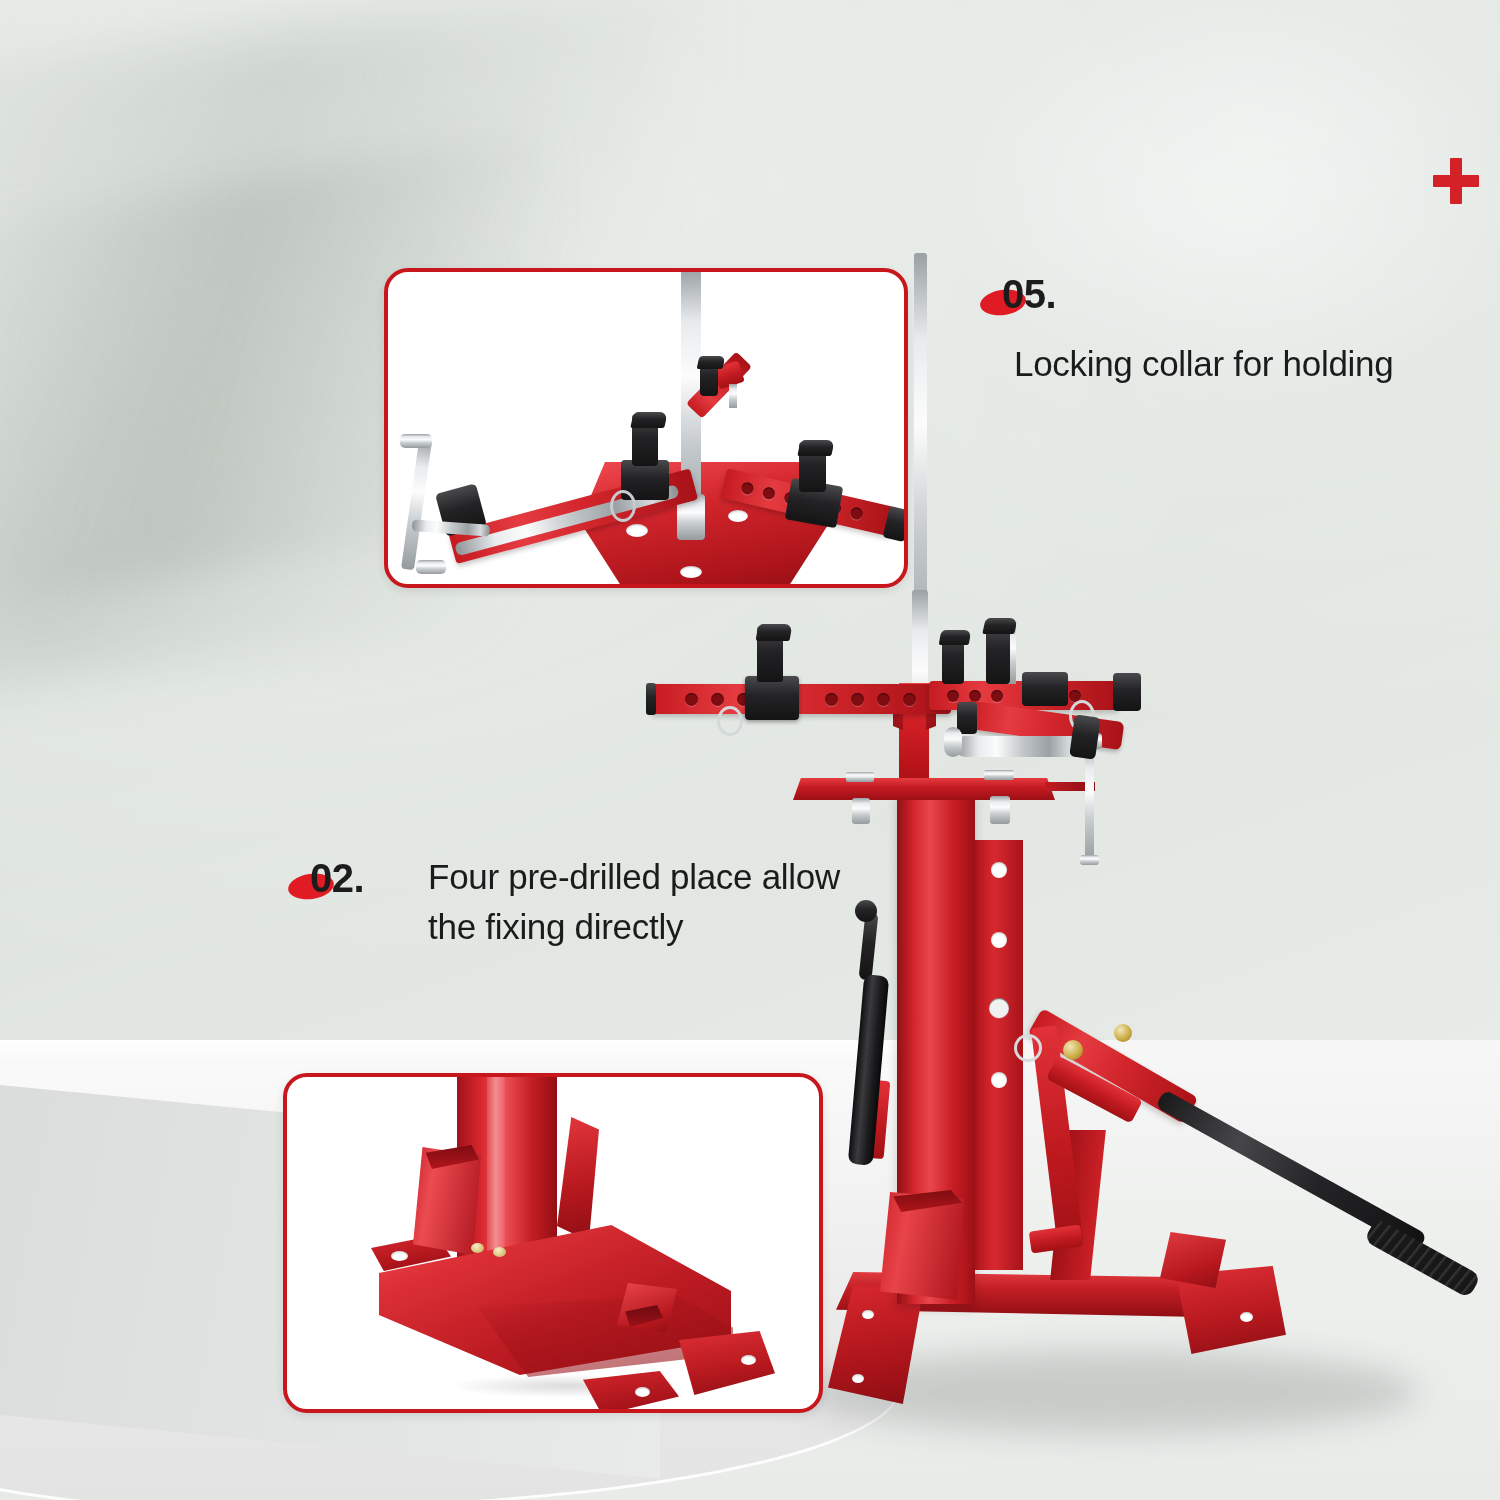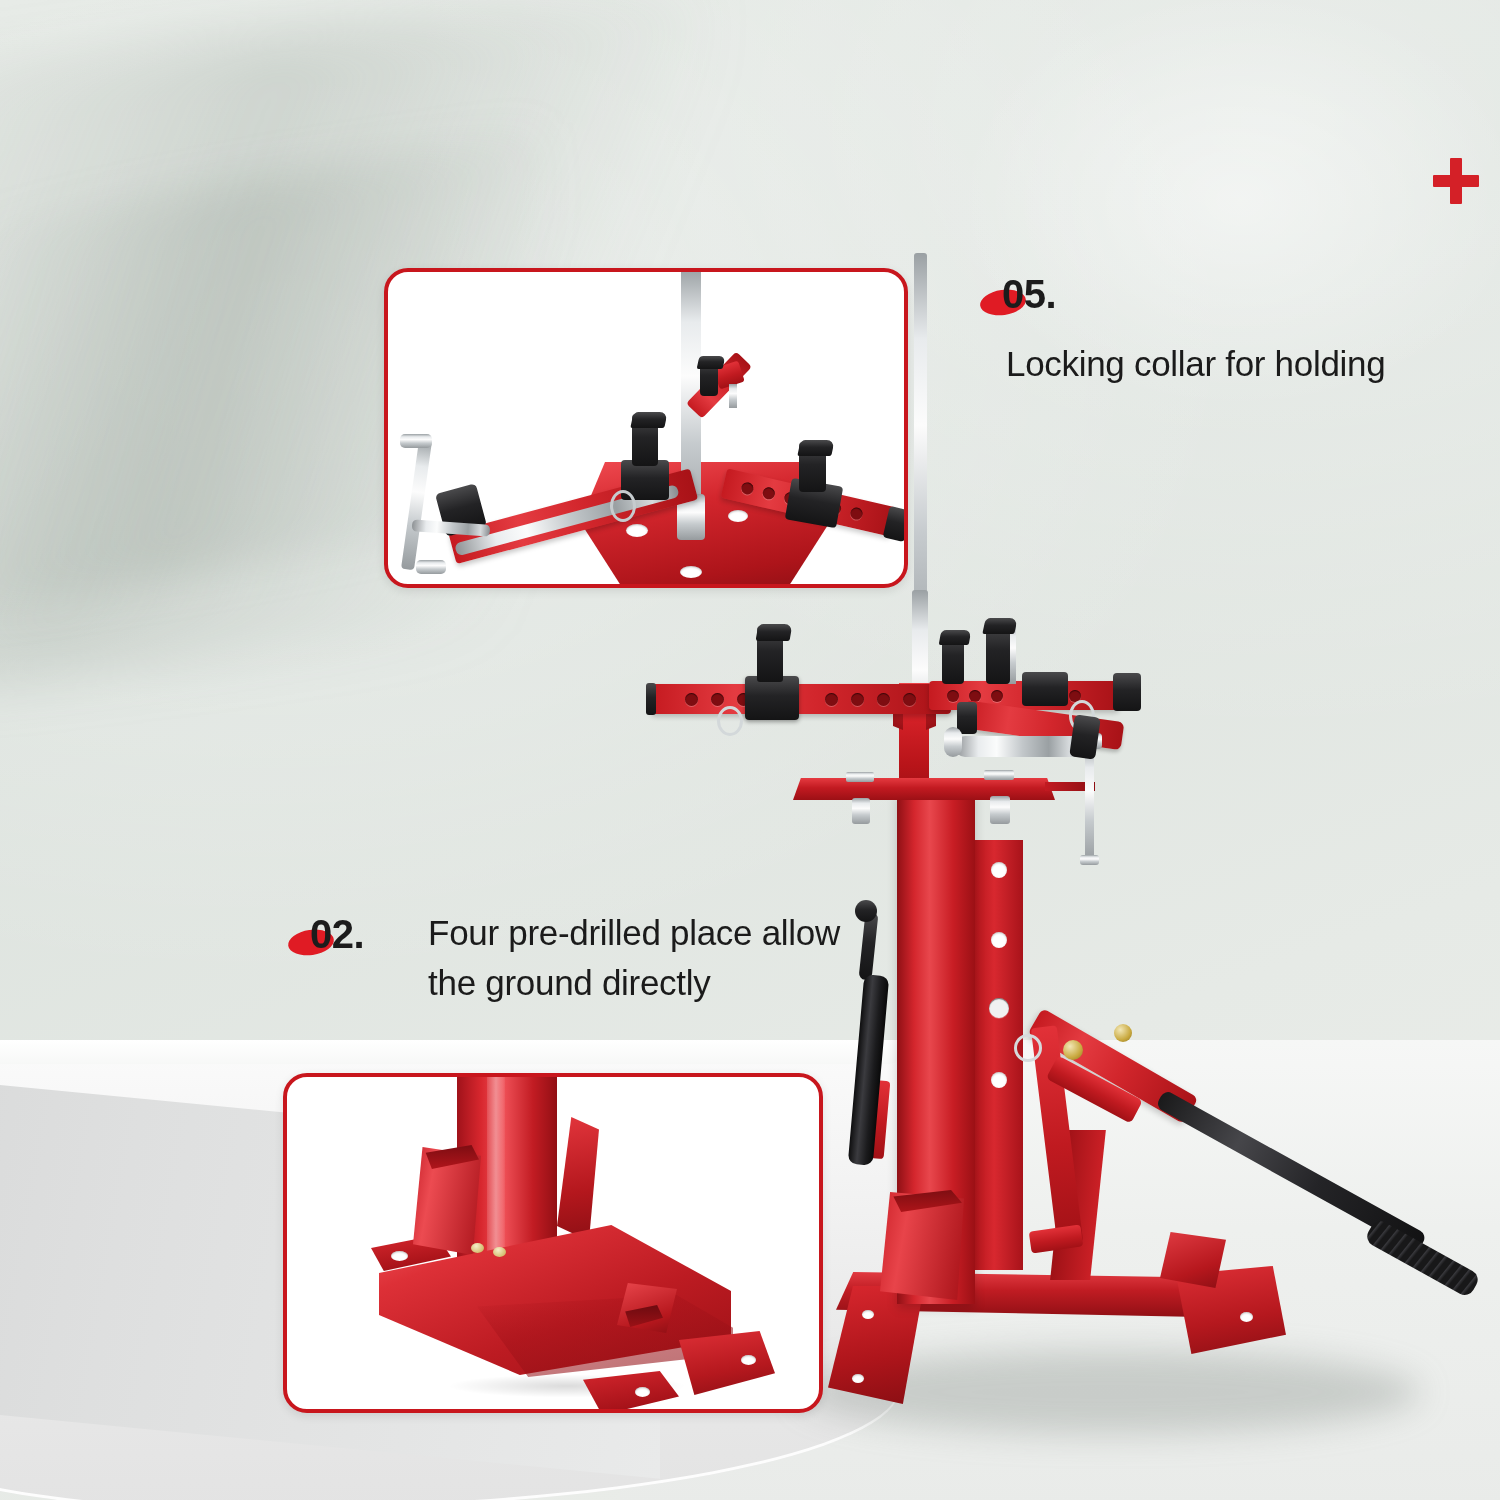--- a/index.html
+++ b/index.html
@@ -84,22 +84,22 @@
   .c-num{
     position:relative;font-size:40px;font-weight:bold;color:#1c1c1c;
     letter-spacing:-.5px;z-index:2;
   }
   .c-body{
     font-size:35px;line-height:50px;color:#1b1b1b;font-weight:normal;
     letter-spacing:-.3px;
   }
 
   #callout-01{left:1002px;top:272px;}
-  #callout-01 .c-body{margin-top:22px;margin-left:4px;}
-  #callout-02{left:310px;top:912px;}
+  #callout-01 .c-body{margin-top:22px;margin-left:12px;}
+  #callout-02{left:310px;top:856px;}
   #callout-02 .c-inline{display:flex;align-items:flex-start;}
   #callout-02 .c-body{margin-left:64px;margin-top:-4px;}
 
   
   .card{
     position:absolute;background:#ffffff;
     border:4px solid #c8161d;border-radius:24px;
     box-shadow:0 3px 10px rgba(0,0,0,.10);
     overflow:hidden;
   }
@@ -294,21 +294,21 @@
   </div>
 
   <div class="callout" id="callout-02">
     <div class="c-inline">
       <div class="c-num-wrap">
         <span class="c-dot"></span>
         <span class="c-num">02.</span>
       </div>
       <div class="c-body">
         <div>Four pre-drilled place allow</div>
-        <div>the ground directly</div>
+        <div>the fixing directly</div>
       </div>
     </div>
   </div>
 
   <div class="card" id="inset-top">
     <div class="card-inner">
 
       <div class="part chrome-v" style="left:293px;top:-4px;width:20px;height:270px;border-radius:3px;z-index:6;"></div>
       <div class="part chrome-v" style="left:289px;top:222px;width:28px;height:46px;border-radius:4px;z-index:7;"></div>
 

